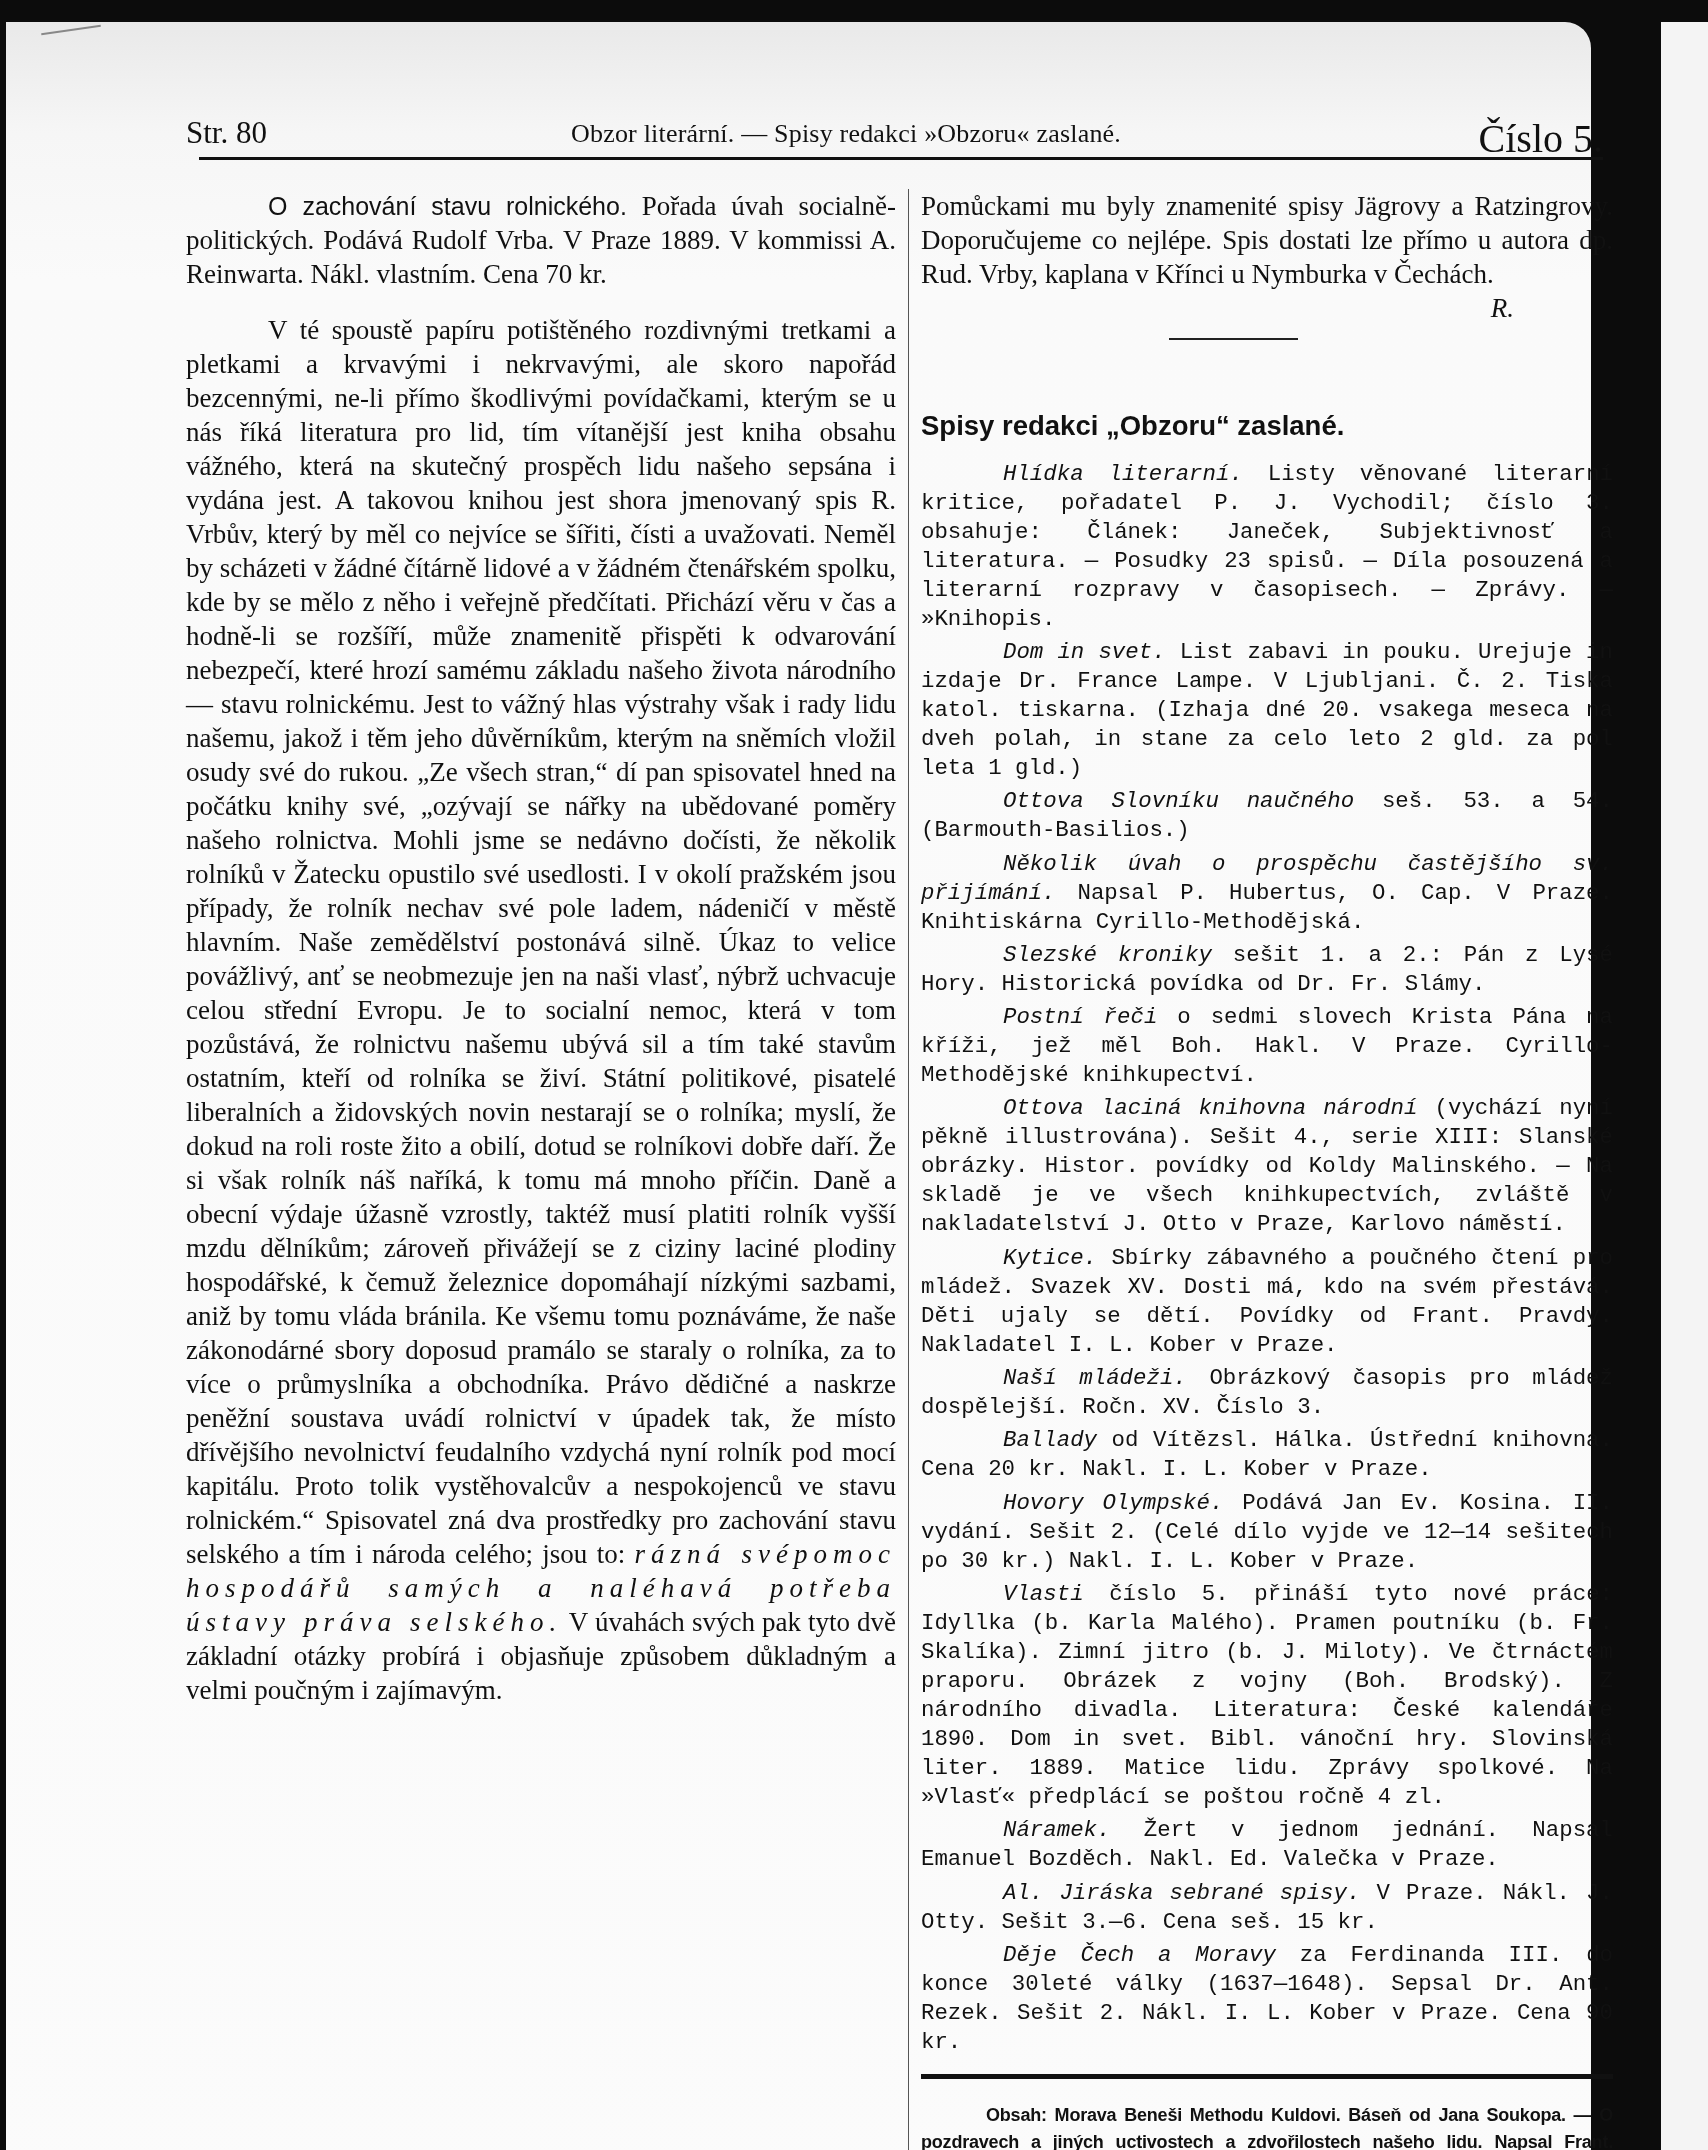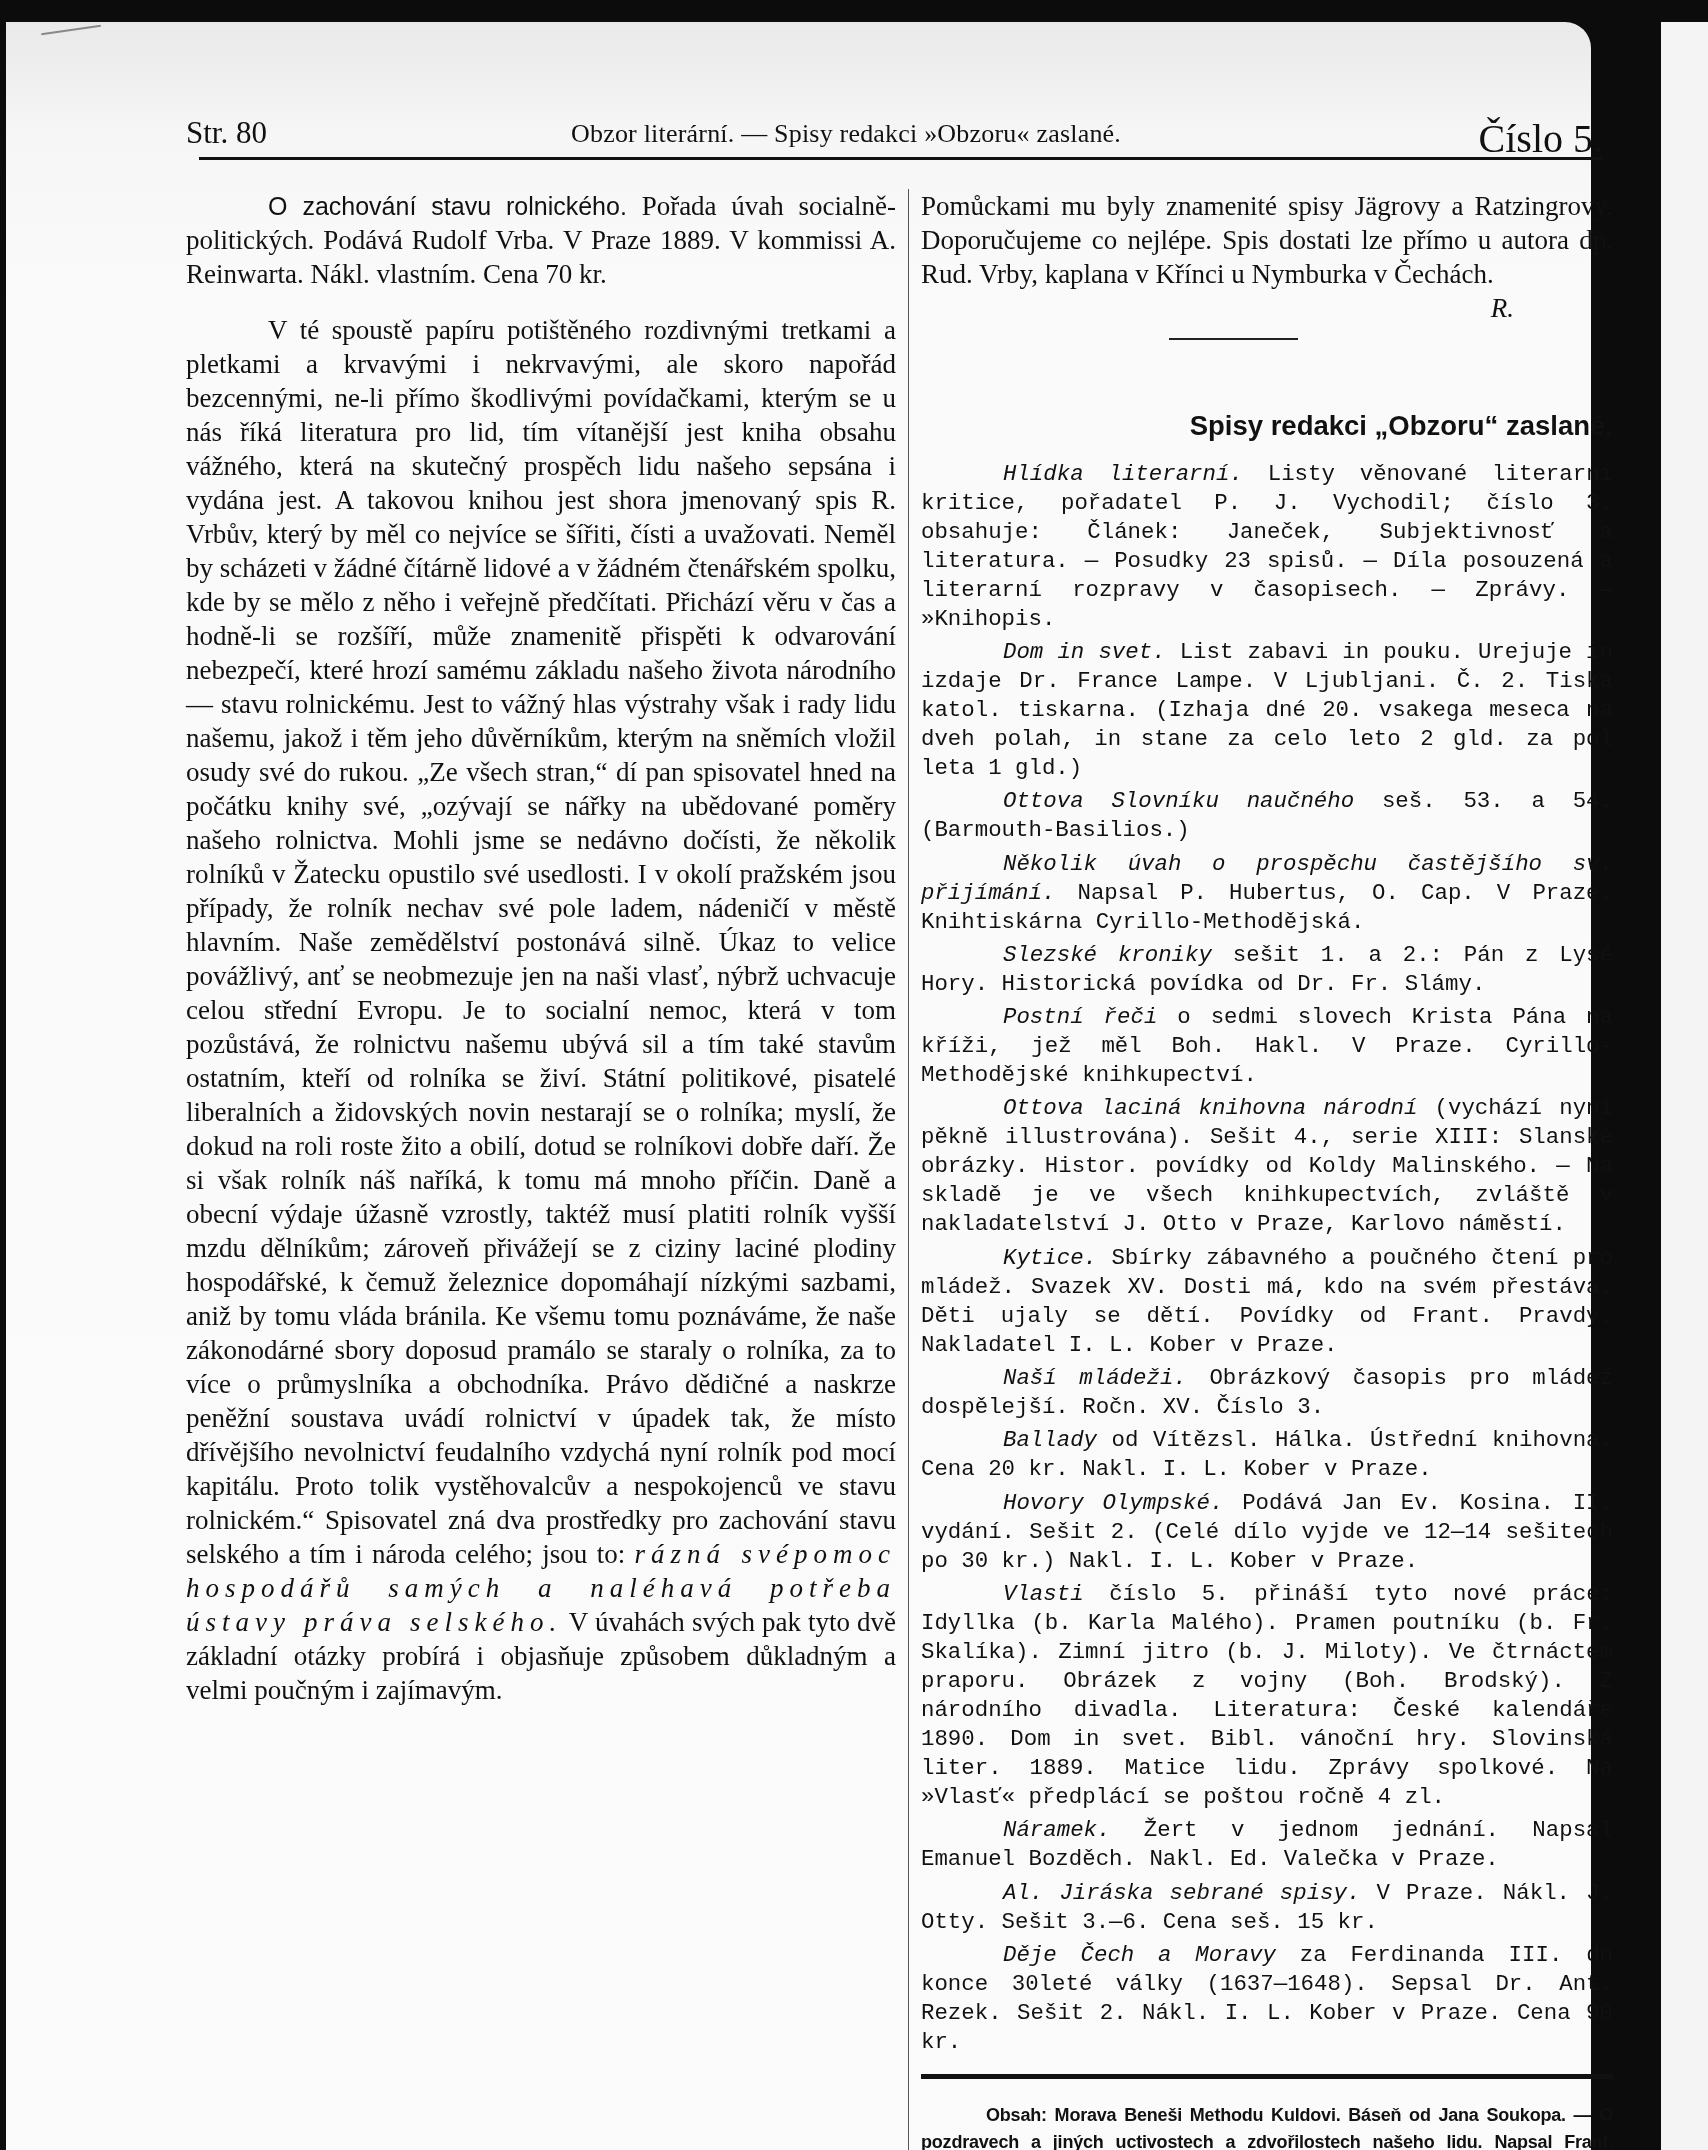--- a/index.html
+++ b/index.html
@@ -20,21 +20,21 @@
   .col{position:absolute;top:189px;font-size:27px;line-height:34px;text-align:justify;}
   .col-left{left:186px;width:710px;}
   .col-right{left:921px;width:692px;}
   .col-divider{position:absolute;left:908px;top:189px;width:1.3px;height:2022px;background:#555;}
   .col p{margin:0;}
   .indent{text-indent:82px;}
   .bold-title{font-family:"Liberation Sans","DejaVu Sans",sans-serif;font-weight:normal;font-size:25px;}
   .spaced{letter-spacing:6px;font-style:italic;}
   .sig{text-align:right;font-style:italic;padding-right:99px;margin-top:0;}
   .short-rule{width:129px;height:1.7px;background:#222;margin:13px auto 0 auto;position:relative;left:-34px;}
-  .section-title{font-family:"Liberation Sans","DejaVu Sans",sans-serif;font-weight:bold;font-size:27.5px;text-align:right;margin-top:69px !important;margin-bottom:17px !important;}
+  .section-title{font-family:"Liberation Sans","DejaVu Sans",sans-serif;font-weight:bold;font-size:27.5px;text-align:left;margin-top:69px !important;margin-bottom:17px !important;}
   .entries{font-size:22.4px;line-height:29px;font-family:Liberation Mono, monospace;}
   .entries p{margin:0 0 4.3px 0;}
   .entries .it{font-style:italic;}
   .end-rule{height:5.2px;background:#111;margin:17px 0 19px 0;}
   .obsah{font-family:"Liberation Sans","DejaVu Sans",sans-serif;font-weight:bold;font-size:18px;line-height:27px;text-align:justify;letter-spacing:-0.2px;}
   .obsah .indent{text-indent:65px;margin-top:23px;}
 </style>
 </head>
 <body>
 

